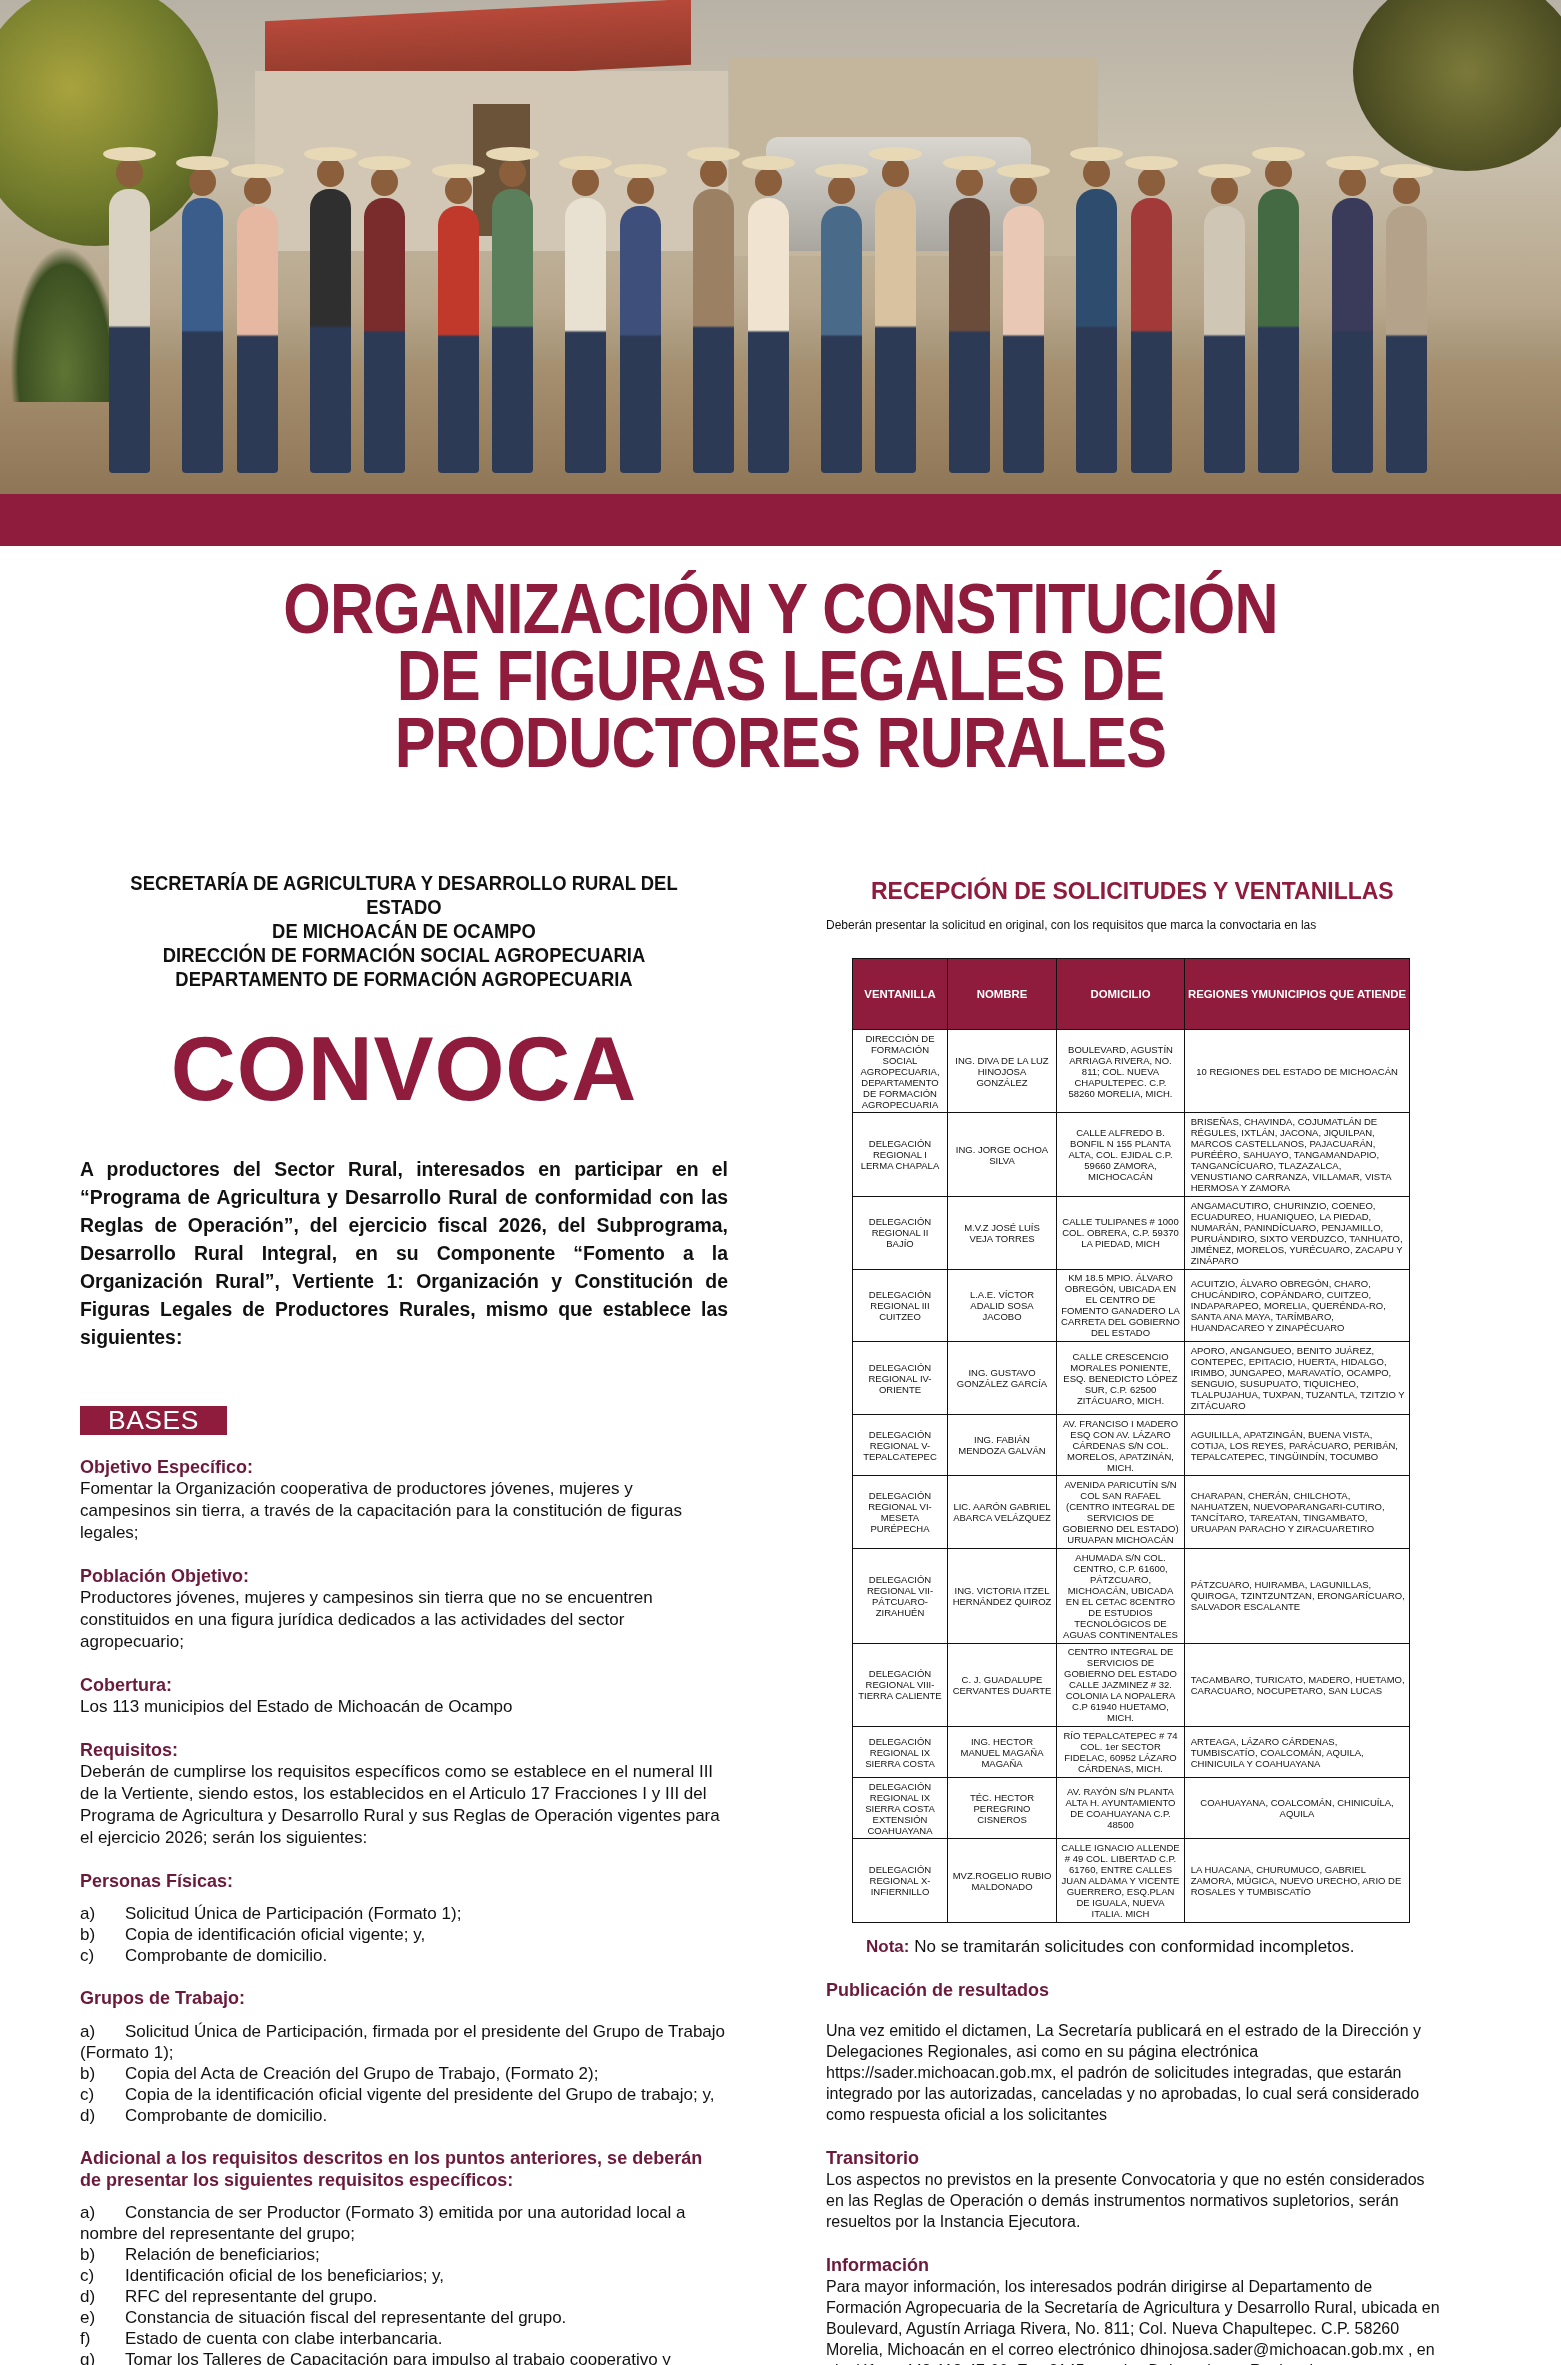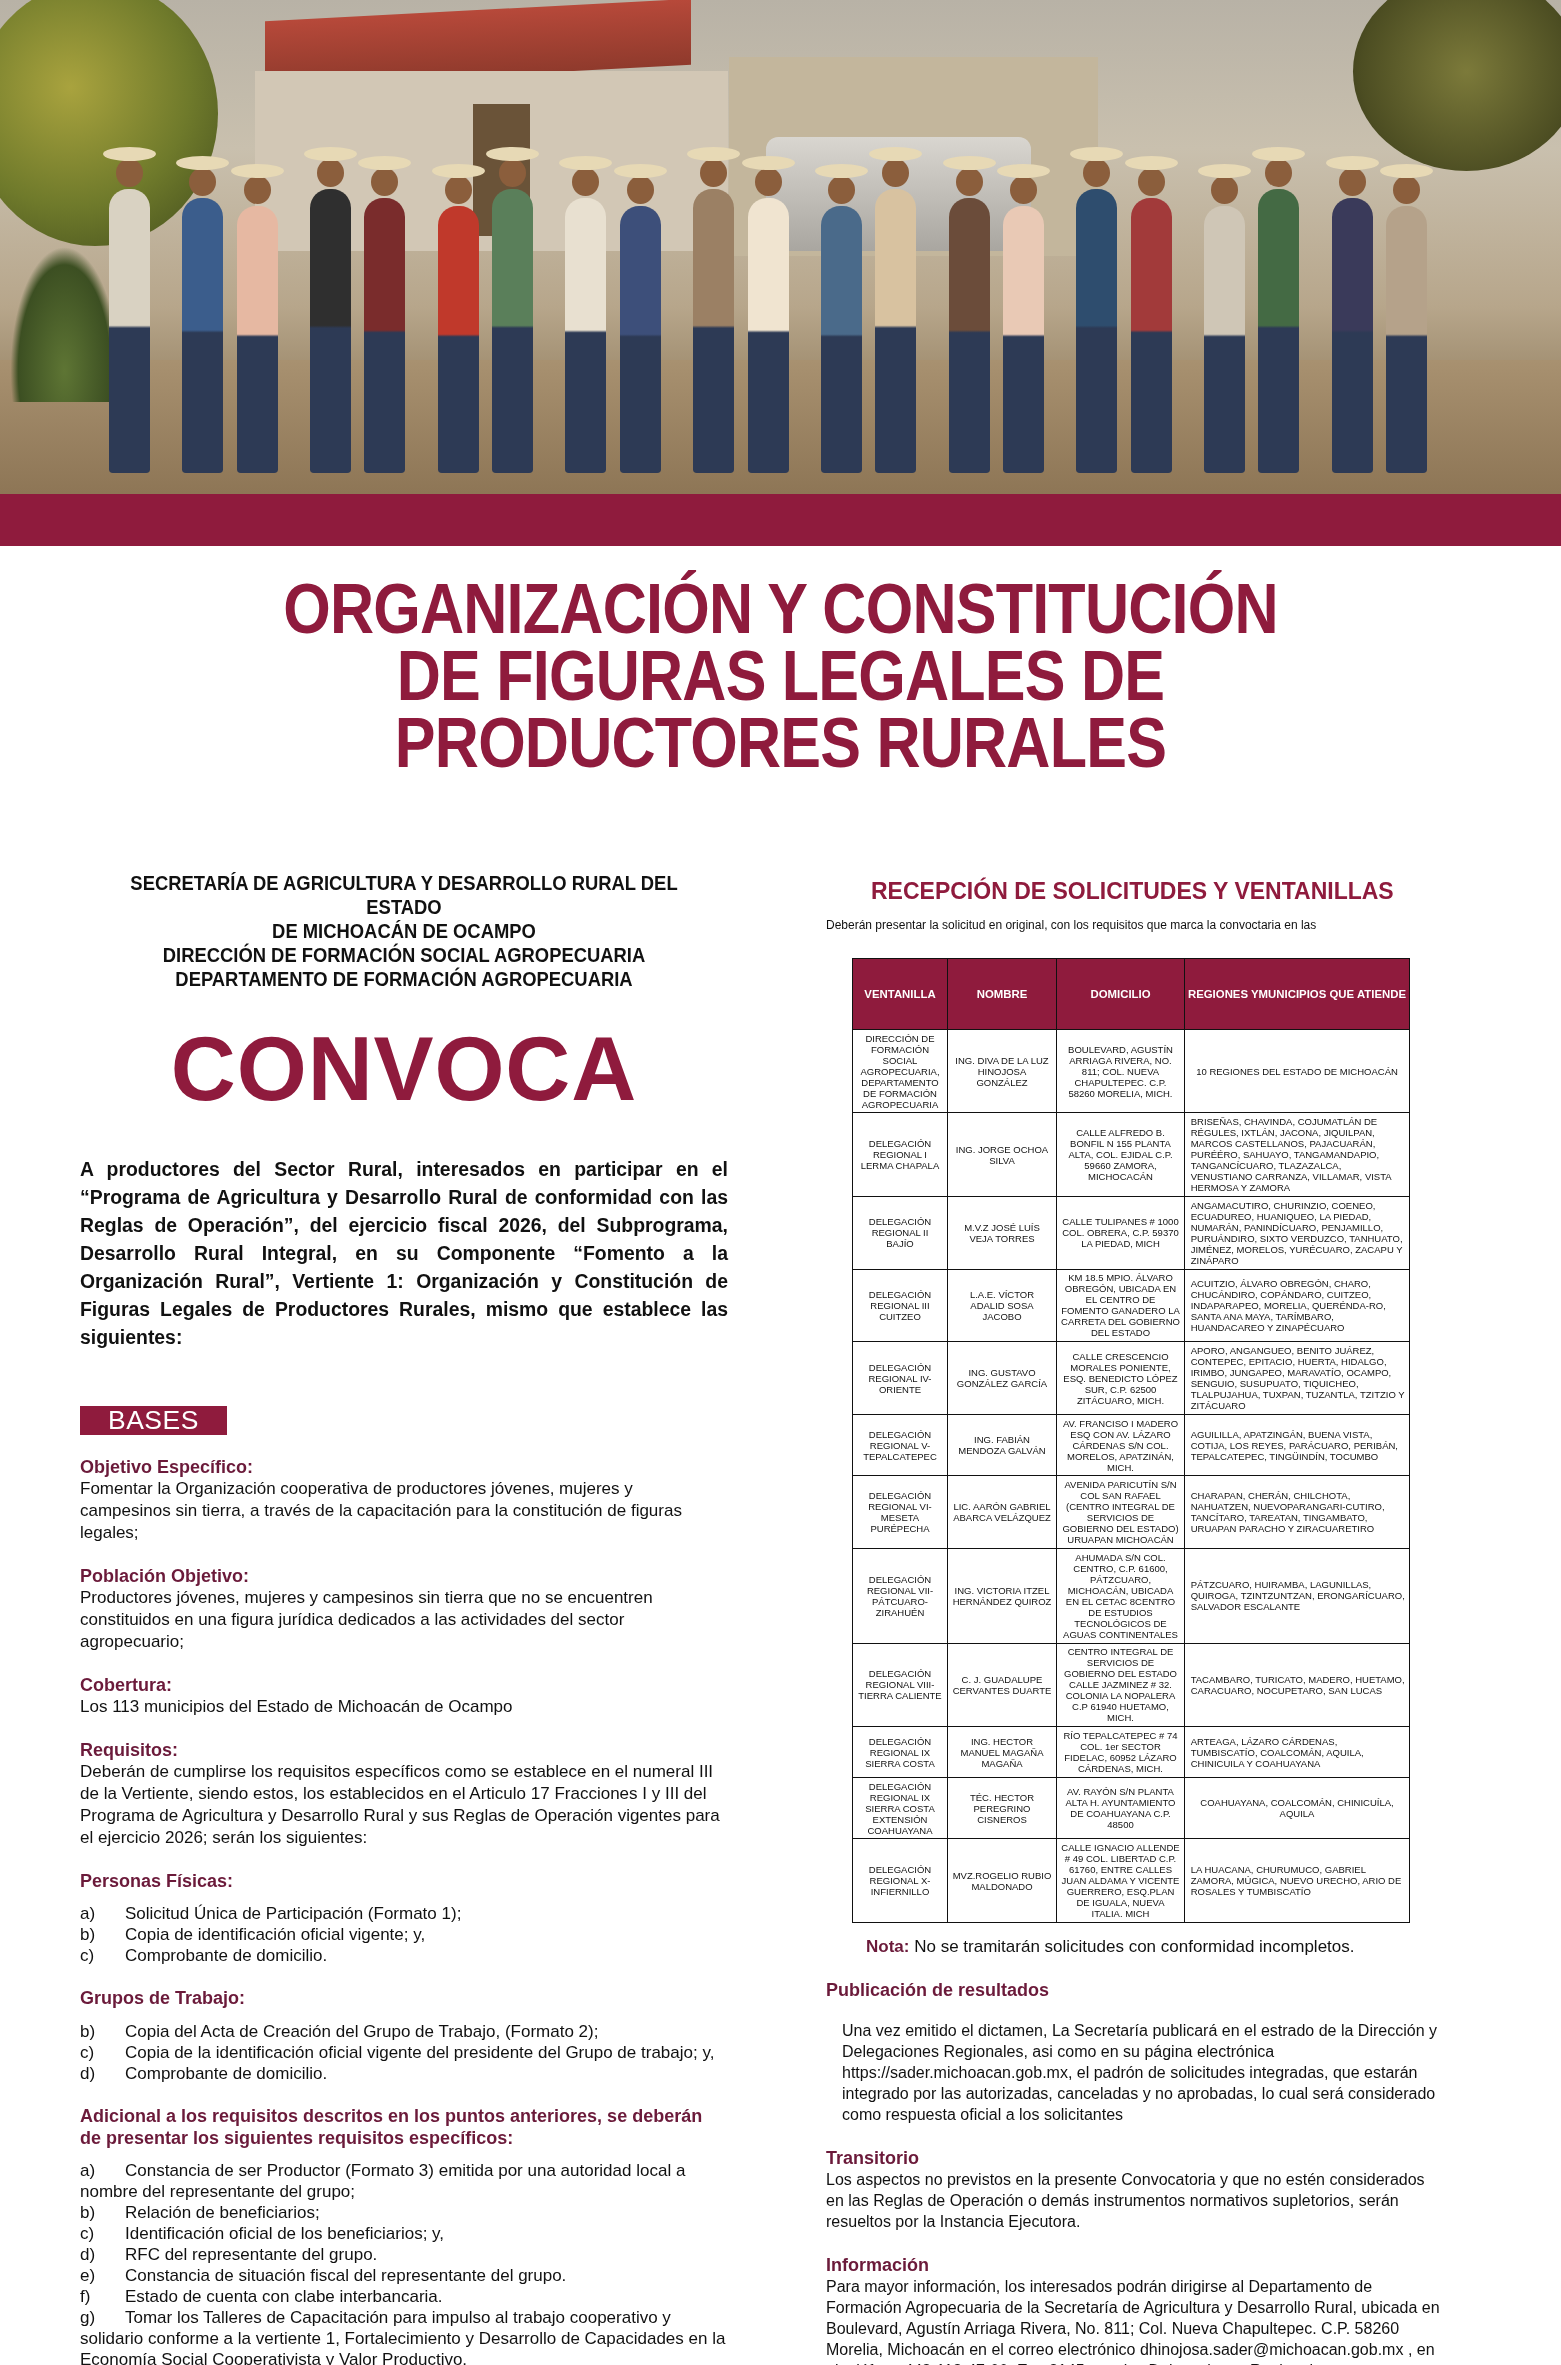--- a/index.html
+++ b/index.html
@@ -160,20 +160,21 @@
 
   <div class="sec-h">Personas Físicas:</div>
   <div class="list">
     <div class="li"><span class="lab">a)</span><span>Solicitud Única de Participación (Formato 1);</span></div>
     <div class="li"><span class="lab">b)</span><span>Copia de identificación oficial vigente; y,</span></div>
     <div class="li"><span class="lab">c)</span><span>Comprobante de domicilio.</span></div>
   </div>
 
   <div class="sec-h">Grupos de Trabajo:</div>
   <div class="list">
+    <div class="li"><span class="lab">a)</span><span>Solicitud Única de Participación, firmada por el presidente del Grupo de Trabajo (Formato 1);</span></div>
     <div class="li"><span class="lab">b)</span><span>Copia del Acta de Creación del Grupo de Trabajo, (Formato 2);</span></div>
     <div class="li"><span class="lab">c)</span><span>Copia de la identificación oficial vigente del presidente del Grupo de trabajo; y,</span></div>
     <div class="li"><span class="lab">d)</span><span>Comprobante de domicilio.</span></div>
   </div>
 
   <div class="sec-h">Adicional a los requisitos descritos en los puntos anteriores, se deberán de presentar los siguientes requisitos específicos:</div>
   <div class="list">
     <div class="li"><span class="lab">a)</span><span>Constancia de ser Productor (Formato 3)  emitida por una autoridad local a nombre del representante del grupo;</span></div>
     <div class="li"><span class="lab">b)</span><span>Relación de beneficiarios;</span></div>
     <div class="li"><span class="lab">c)</span><span>Identificación oficial de los beneficiarios; y,</span></div>
@@ -286,21 +287,21 @@
         </tr>
       </tbody>
   </table>
 
   <p class="nota">
     <b>Nota:</b>
     <span>No se tramitarán solicitudes con conformidad incompletos.</span>
   </p>
 
   <div class="r-h">Publicación de resultados</div>
-  <p class="r-p" style="margin-top:19px;margin-left:16px;">Una vez emitido el dictamen, La Secretaría publicará en el estrado de la Dirección y Delegaciones Regionales, asi como en su página electrónica https://sader.michoacan.gob.mx, el padrón de solicitudes integradas, que estarán integrado por las autorizadas, canceladas y no aprobadas, lo cual será considerado como respuesta oficial a los solicitantes</p>
+  <p class="r-p" style="margin-top:19px;">Una vez emitido el dictamen, La Secretaría publicará en el estrado de la Dirección y Delegaciones Regionales, asi como en su página electrónica https://sader.michoacan.gob.mx, el padrón de solicitudes integradas, que estarán integrado por las autorizadas, canceladas y no aprobadas, lo cual será considerado como respuesta oficial a los solicitantes</p>
 
   <div class="r-h">Transitorio</div>
   <p class="r-p">Los aspectos no previstos en la presente Convocatoria y que no estén considerados en las Reglas de Operación o demás instrumentos normativos supletorios, serán resueltos por la Instancia Ejecutora.</p>
 
   <div class="r-h">Información</div>
   <p class="r-p">Para mayor información, los interesados podrán dirigirse al Departamento de Formación Agropecuaria de la Secretaría de Agricultura y Desarrollo Rural, ubicada en Boulevard, Agustín Arriaga Rivera, No. 811; Col. Nueva Chapultepec. C.P.  58260 Morelia, Michoacán en el correo electrónico dhinojosa.sader@michoacan.gob.mx , en el teléfono 443-113-47-00.  Ext. 2145 y en las Delegaciones Regionales.</p>
 
 </div>
 
 

